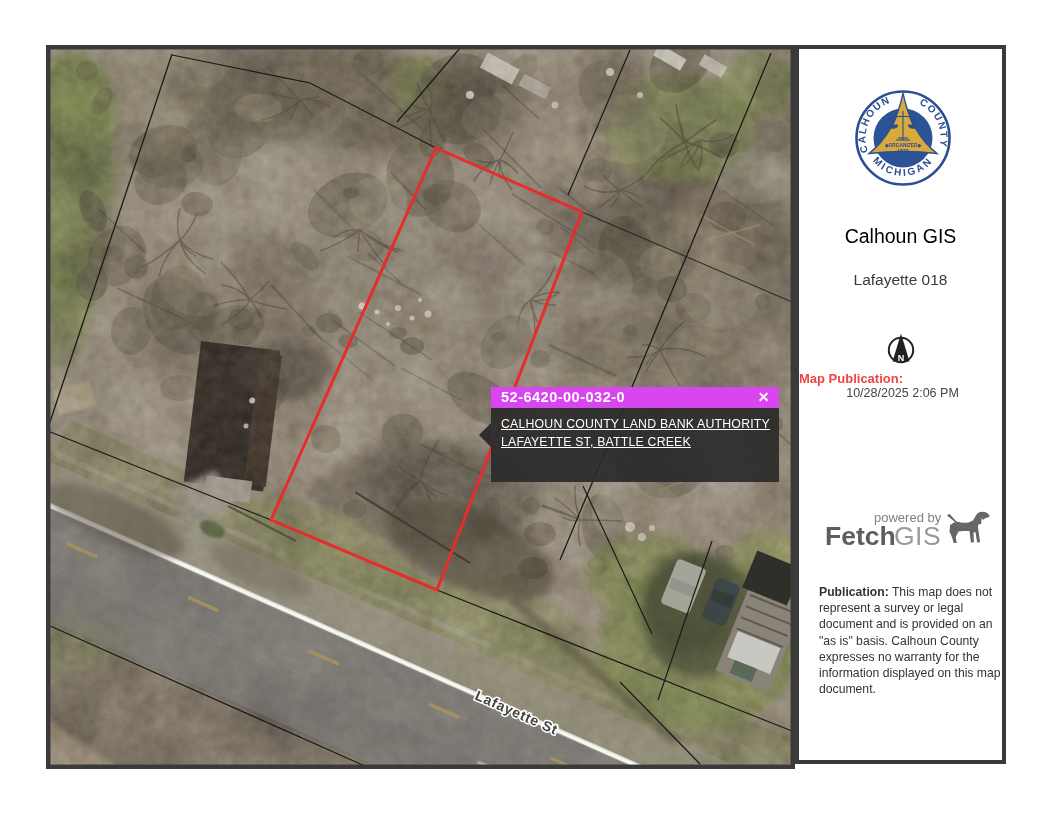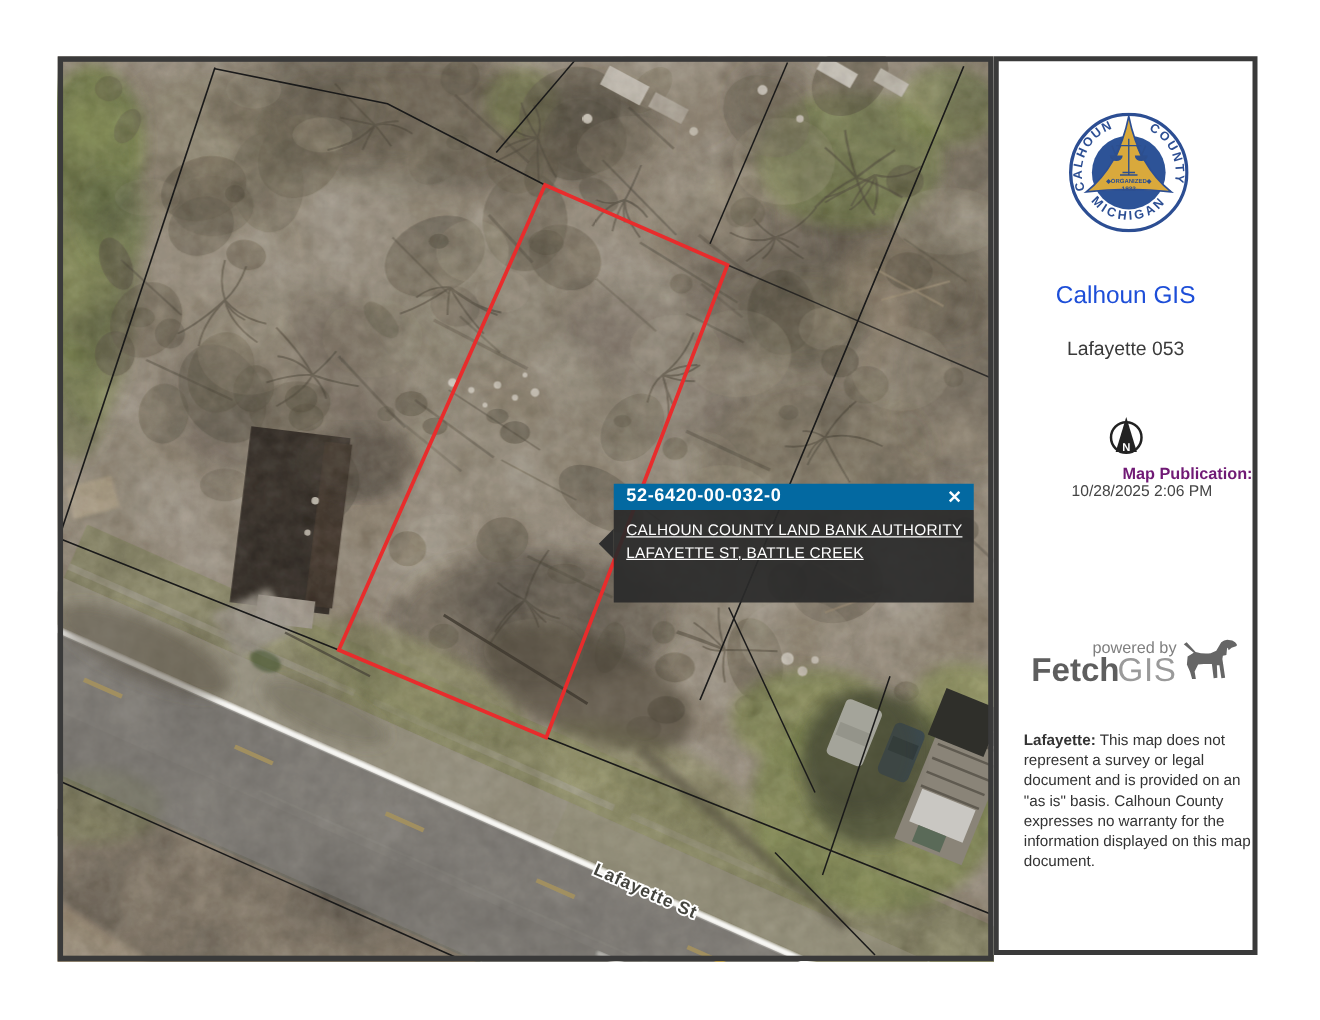--- a/index.html
+++ b/index.html
@@ -515,21 +515,21 @@
 <text x="474" y="699" transform="rotate(23.9 474 699)" font-size="14" font-weight="bold" fill="#44443e" stroke="#ffffff" stroke-width="3" paint-order="stroke" font-family="Liberation Sans,sans-serif" letter-spacing="0.8">Lafayette St</text>
 
 <rect x="48.2" y="47.2" width="744.6" height="719.6" fill="none" stroke="#3a3a3a" stroke-width="4.5"></rect>
 </svg>
 </div>
 
 <div class="abs" style="left:491px;top:387px;width:288px;height:95px;">
 
   <div class="abs" style="left:-12px;top:36px;width:0;height:0;border-top:12px solid transparent;border-bottom:12px solid transparent;border-right:12px solid #2e2e2e;"></div>
 
-  <div class="abs" style="left:0;top:0;width:288px;height:21px;background:#0369a1;color:#fff;font-weight:bold;font-size:14.5px;line-height:21px;padding-left:10px;box-sizing:border-box;letter-spacing:0.5px;">52-6420-00-032-0<span style="position:absolute;right:9px;top:0;font-size:14px;">✕</span></div>
+  <div class="abs" style="left:0;top:0;width:288px;height:21px;background:#d946ef;color:#fff;font-weight:bold;font-size:14.5px;line-height:21px;padding-left:10px;box-sizing:border-box;letter-spacing:0.5px;">52-6420-00-032-0<span style="position:absolute;right:9px;top:0;font-size:14px;">✕</span></div>
 
   <div class="abs" style="left:0;top:21px;width:288px;height:74px;background:rgba(42,42,42,0.92);color:#fff;font-size:12.3px;letter-spacing:0.2px;padding:8px 0 0 10px;box-sizing:border-box;line-height:17.5px;white-space:nowrap;text-decoration:underline;">CALHOUN COUNTY LAND BANK AUTHORITY<br>LAFAYETTE ST, BATTLE CREEK</div>
 </div>
 
 <div class="abs" style="left:795px;top:45px;width:211px;height:719px;border:4px solid #3a3a3a;background:#fff;box-sizing:border-box;">
 
   <div class="abs" style="left:56px;top:41px;width:96px;height:96px;">
   <svg width="96" height="96" viewBox="0 0 96 96" xmlns="http://www.w3.org/2000/svg">
     <defs>
       <path id="arcTop" d="M21.5,74.5 A37.5,37.5 0 1 1 74.5,74.5" fill="none"></path>
@@ -554,43 +554,43 @@
     </text>
     <text font-size="10" font-weight="bold" fill="#2c4e93" letter-spacing="1.6" font-family="Liberation Sans,sans-serif">
       <textPath href="#arcTop" startOffset="74%" text-anchor="middle">COUNTY</textPath>
     </text>
     <text font-size="10" font-weight="bold" fill="#2c4e93" letter-spacing="2.4" font-family="Liberation Sans,sans-serif">
       <textPath href="#arcBot" startOffset="50%" text-anchor="middle">MICHIGAN</textPath>
     </text>
   </svg>
   </div>
 
-  <div class="abs" style="left:0;top:176px;width:203px;text-align:center;font-size:19.5px;color:#1d4ed8;">Calhoun GIS</div>
-
-  <div class="abs" style="left:0;top:222px;width:203px;text-align:center;font-size:15.5px;color:#3a3a3a;">Lafayette 053</div>
+  <div class="abs" style="left:0;top:176px;width:203px;text-align:center;font-size:19.5px;color:#000000;">Calhoun GIS</div>
+
+  <div class="abs" style="left:0;top:222px;width:203px;text-align:center;font-size:15.5px;color:#3a3a3a;">Lafayette 018</div>
 
   <div class="abs" style="left:87px;top:282px;width:30px;height:34px;">
   <svg width="30" height="34" viewBox="0 0 30 34" xmlns="http://www.w3.org/2000/svg">
     <circle cx="15" cy="19" r="12.2" fill="none" stroke="#222" stroke-width="2"></circle>
     <path d="M15,2.5 L23.5,30.5 L6.5,30.5 Z" fill="#222"></path>
     <text x="15" y="29.5" font-size="9" font-weight="bold" fill="#ffffff" text-anchor="middle" font-family="Liberation Sans,sans-serif">N</text>
   </svg>
   </div>
 
-  <div class="abs" style="left:0;top:322px;width:203px;text-align:right;font-size:13px;font-weight:bold;color:#701a75;">Map Publication:</div>
-
-  <div class="abs" style="left:13px;top:337px;width:203px;text-align:center;font-size:12.5px;color:#444;">10/28/2025 2:06 PM</div>
+  <div class="abs" style="left:0;top:322px;width:203px;text-align:left;font-size:13px;font-weight:bold;color:#ef4444;">Map Publication:</div>
+
+  <div class="abs" style="left:2px;top:337px;width:203px;text-align:center;font-size:12.5px;color:#444;">10/28/2025 2:06 PM</div>
 
 
   <div class="abs" style="left:18px;top:458px;width:185px;height:48px;">
   <svg width="185" height="48" viewBox="0 0 185 48" xmlns="http://www.w3.org/2000/svg">
     <text x="57" y="15" font-size="13" fill="#7f7f7f" font-family="Liberation Sans,sans-serif">powered by</text>
     <text x="8" y="38" font-size="26.5" font-weight="bold" fill="#5e5e5e" font-family="Liberation Sans,sans-serif">Fetch</text>
     <text x="77" y="38" font-size="26.5" fill="#9a9a9a" font-family="Liberation Sans,sans-serif" letter-spacing="0.5">GIS</text>
 
     <g fill="#666" transform="translate(-1,3.2)">
       <path d="M131,5.2 L133.3,3.6 L140.5,11.3 Q147,13.3 152.5,12.3 L157,10.3 L161,3.6 Q163.2,1.7 165.8,1.5 L169.8,2.1 Q172.6,3.4 173.4,5.2 Q173.9,6.3 172.8,6.7 L169.3,8 L166.9,9.9 Q166.6,8.2 165.7,8 L165.1,13.7 L162.3,14.3 L161.9,16.9 L162.5,20.9 L164.1,32 L161.1,32.4 L159.5,22 L157.5,22 L157.9,32 L154.9,32.4 L153.5,20.9 L147,20.9 L142.5,21.3 L139.7,26.9 L140.7,32.9 L137.7,32.9 L136.1,27.3 L133.5,21.3 L134.1,14.9 L139,11.9 Z"></path>
     </g>
   </svg>
   </div>
 
-  <div class="abs" style="left:20px;top:535px;width:200px;font-size:12.2px;line-height:16.2px;color:#333;"><b>Lafayette:</b> This map does not<br>represent a survey or legal<br>document and is provided on an<br>"as is" basis. Calhoun County<br>expresses no warranty for the<br>information displayed on this map<br>document.</div>
+  <div class="abs" style="left:20px;top:535px;width:200px;font-size:12.2px;line-height:16.2px;color:#333;"><b>Publication:</b> This map does not<br>represent a survey or legal<br>document and is provided on an<br>"as is" basis. Calhoun County<br>expresses no warranty for the<br>information displayed on this map<br>document.</div>
 </div>
 
 </body></html>

